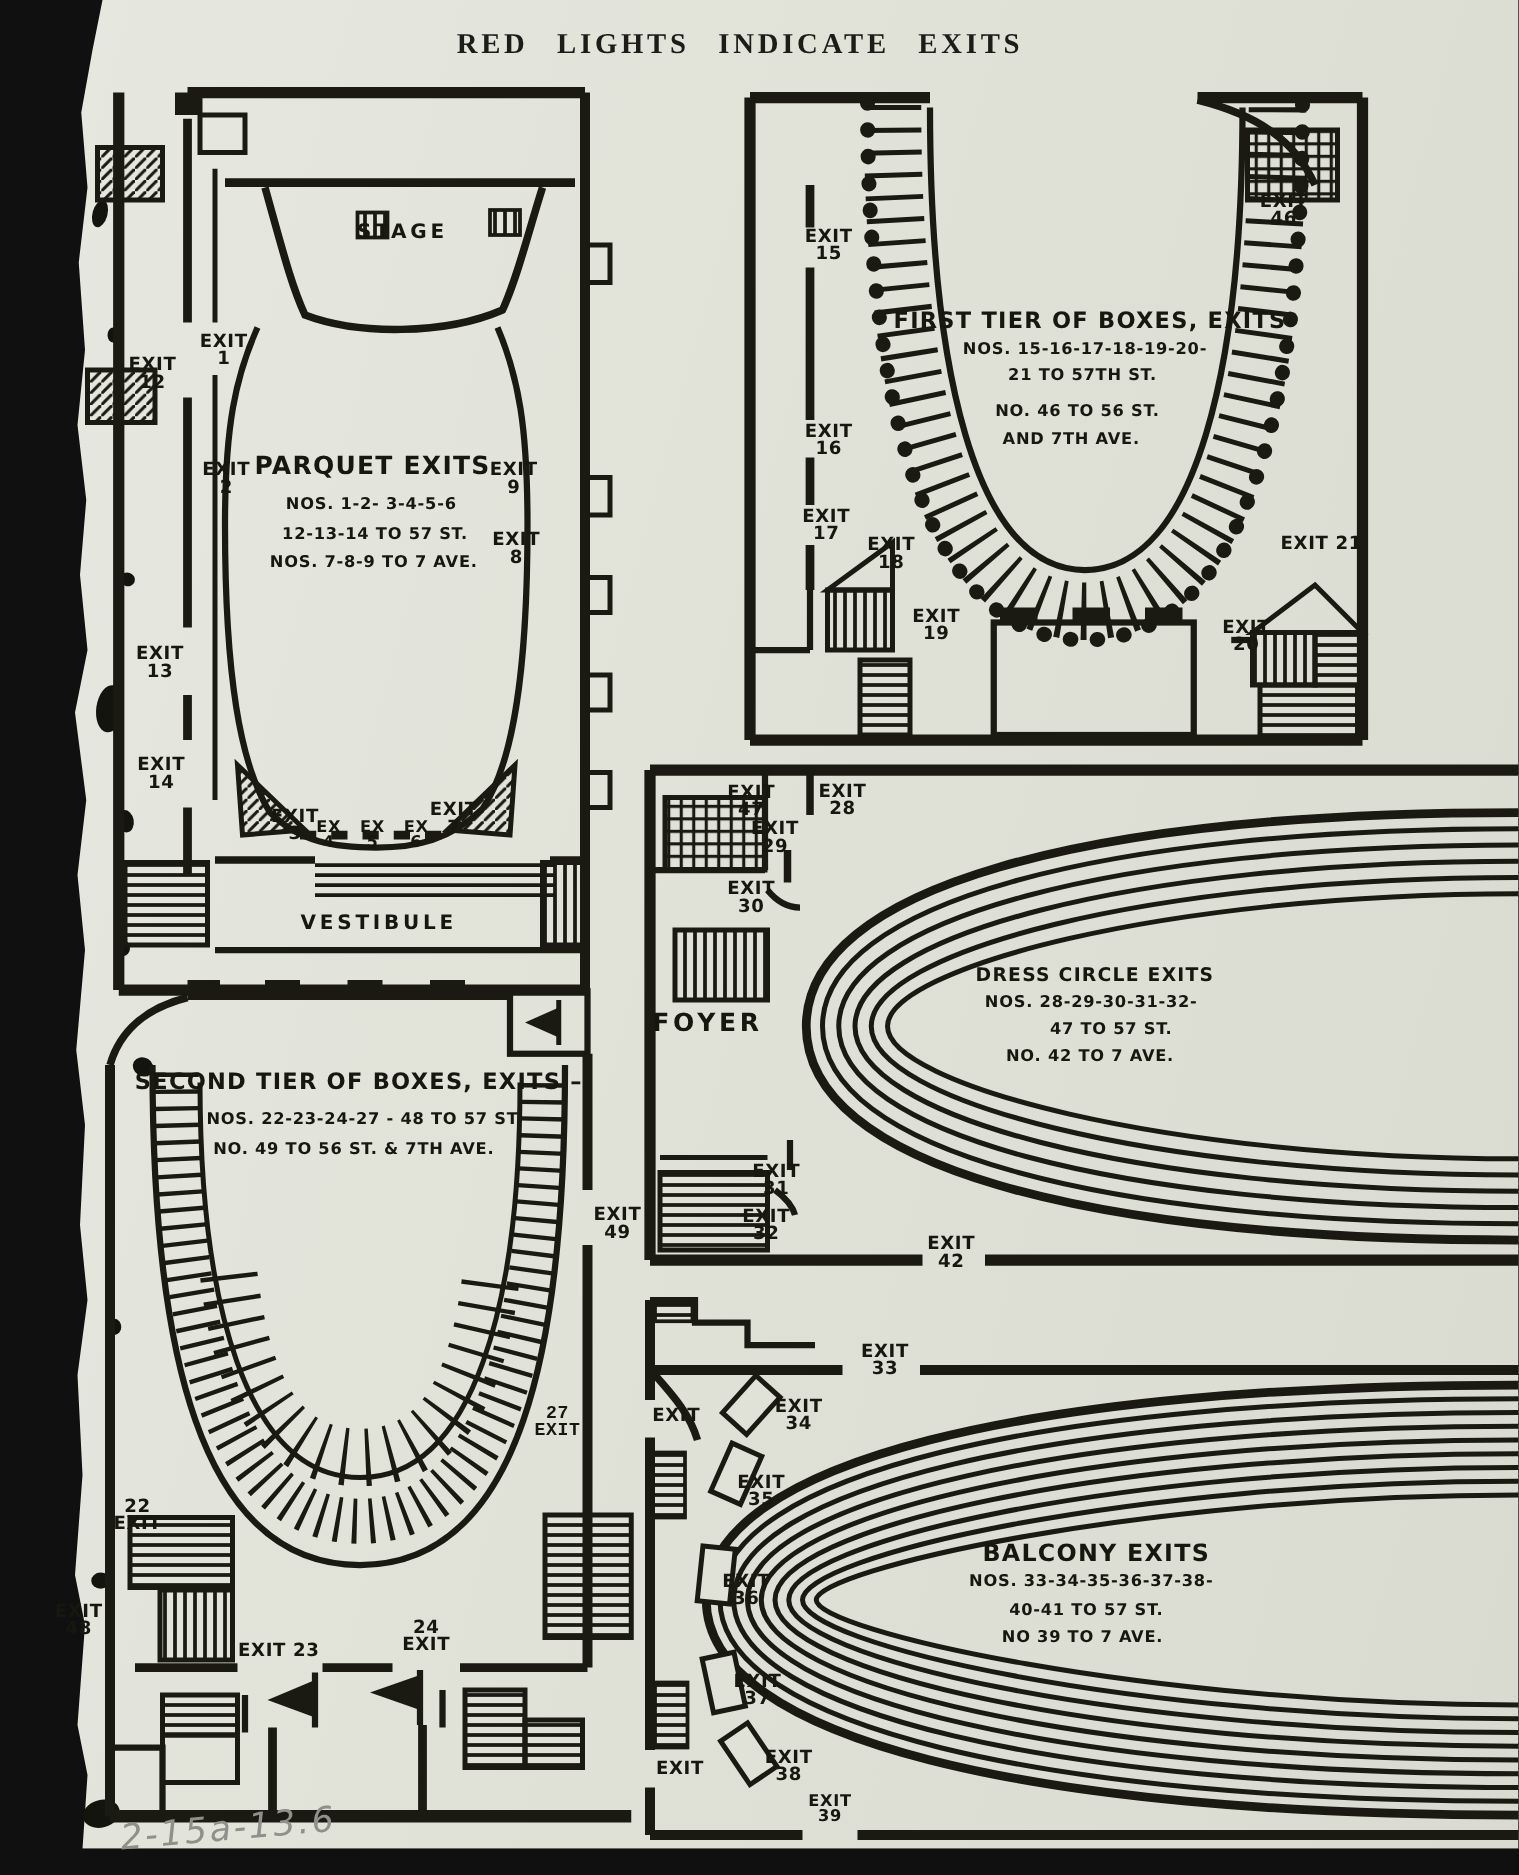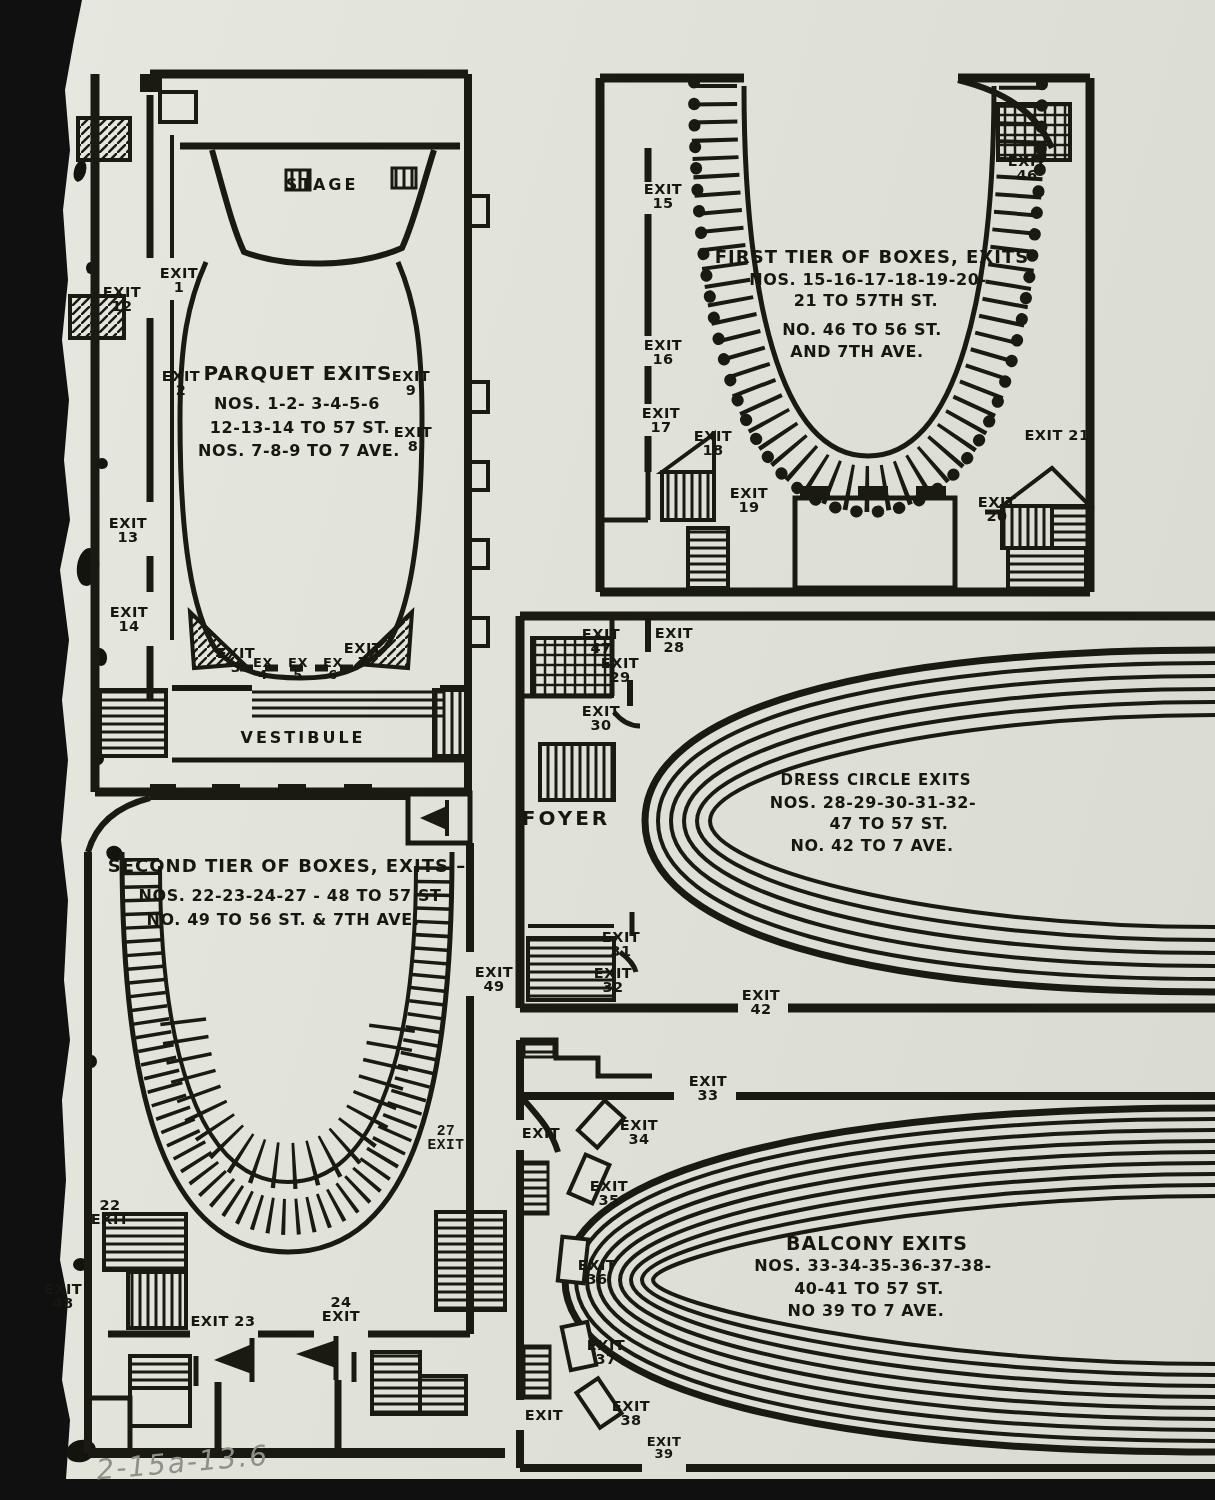--- a/index.html
+++ b/index.html
@@ -11,21 +11,21 @@
            12px 1300px,4px 1260px,10px 1180px,6px 1100px,14px 1040px,8px 980px,12px 900px,
            5px 840px,12px 760px,6px 700px,13px 640px,4px 570px,14px 520px,8px 460px,
            13px 400px,6px 340px,12px 280px,7px 210px,14px 150px,9px 90px,18px 40px);}
   .tear{position:absolute;background:#14140f;border-radius:50%;}
   .art{position:absolute;left:0;top:0;}
   .lbl{position:absolute;transform:translate(-50%,-50%);color:#17170f;text-transform:uppercase;
        white-space:pre-line;text-align:center;line-height:0.95;font-weight:700;}
   .xl{font-size:14.5px;letter-spacing:0.5px;}
   .xs{font-size:13px;}
   .ttl{font-size:20px;letter-spacing:1px;}
-  .ln{font-size:16px;letter-spacing:0.6px;}
+  .ln{font-size:13px;letter-spacing:0.6px;}
   .room{font-size:16px;letter-spacing:3px;}
   .page-title{position:absolute;transform:translate(-50%,0);color:#1d1c18;
        font-family:"Liberation Serif","DejaVu Serif",serif;font-weight:700;font-size:23px;
        letter-spacing:3px;word-spacing:14px;white-space:nowrap;}
   .note{position:absolute;color:#8e9089;font-style:italic;font-size:28px;
        font-family:"DejaVu Sans",sans-serif;transform:rotate(-5deg);letter-spacing:2px;}
   svg .w{stroke:#1a1a12;fill:none;}
   #dc-arcs path,#bal-arcs path{stroke:#1a1a12;fill:none;}
 </style>
 </head>
@@ -197,20 +197,21 @@
       <g fill="#e0e2d8" stroke-width="4">
         <rect x="588" y="1104" width="26" height="40" transform="rotate(42 601 1124)"></rect>
         <rect x="576" y="1158" width="26" height="42" transform="rotate(24 589 1179)"></rect>
         <rect x="560" y="1238" width="26" height="44" transform="rotate(6 573 1260)"></rect>
         <rect x="566" y="1324" width="26" height="44" transform="rotate(-12 579 1346)"></rect>
         <rect x="586" y="1382" width="26" height="42" transform="rotate(-34 599 1403)"></rect>
       </g>
     </g>
   </svg>
 
+  <div class="page-title" style="left:592px;top:22px;">RED LIGHTS INDICATE EXITS</div>
 
   <div class="lbl room" style="left:322px;top:185px;">Stage</div>
   <div class="lbl xl" style="left:179px;top:281px;">Exit
 1</div>
   <div class="lbl xl" style="left:122px;top:300px;">Exit
 12</div>
   <div class="lbl xl" style="left:181px;top:384px;">Exit
 2</div>
   <div class="lbl xl" style="left:411px;top:384px;">Exit
 9</div>

